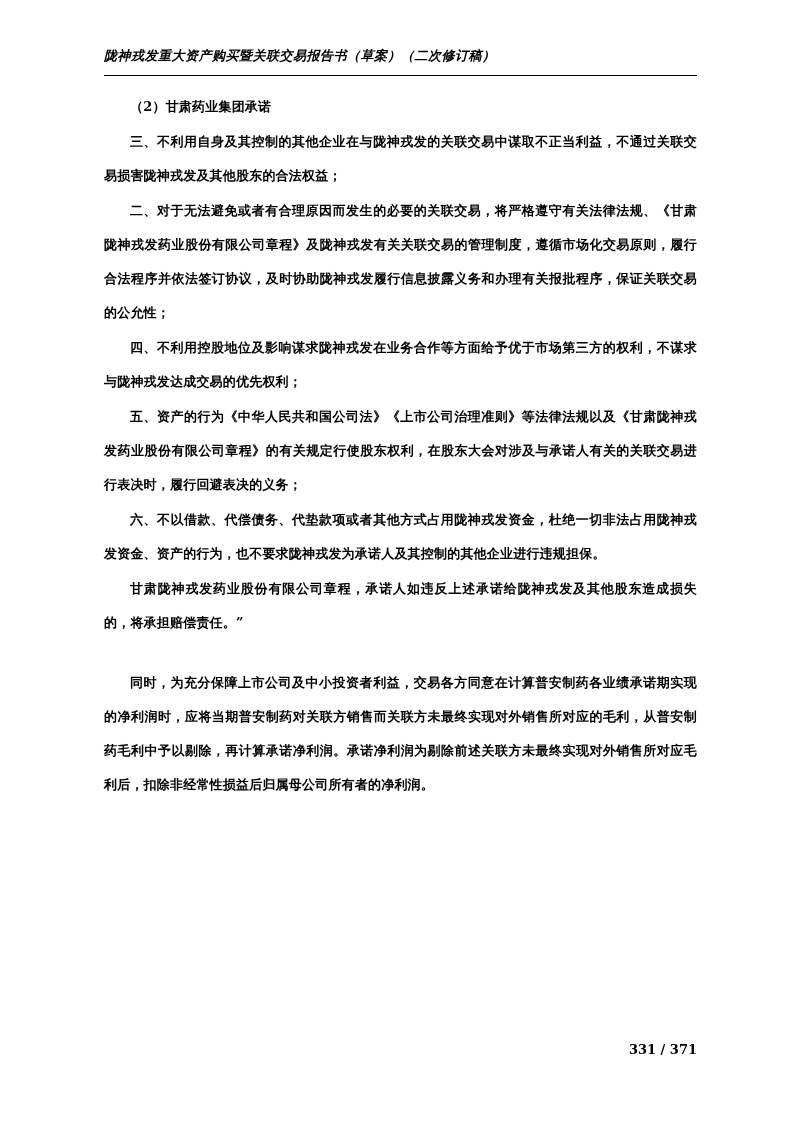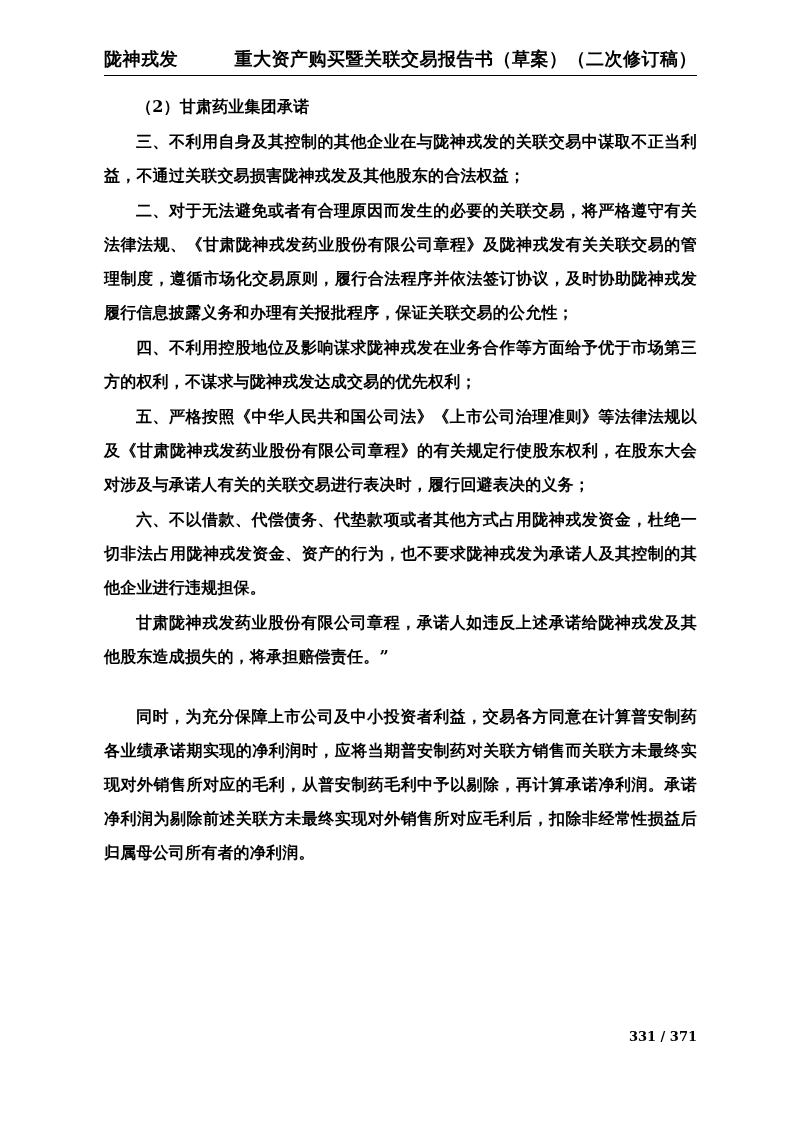--- a/index.html
+++ b/index.html
@@ -18,26 +18,26 @@
     box-sizing: border-box;
     overflow: hidden;
     margin: 0 auto;
   }
   .header {
     position: absolute;
     top: 47px;
     left: 104px;
     right: 96px;
     display: flex;
-    justify-content: space-between;
     align-items: flex-end;
-    font-size: 18px;
+    font-size: 13px;
     font-weight: bold;
     color: #000;
     letter-spacing: 0.5px;
+    font-style: italic;
   }
   .header-left {
     white-space: nowrap;
   }
   .header-right {
     white-space: nowrap;
   }
   .header-rule {
     position: absolute;
     top: 75px;
@@ -46,35 +46,35 @@
     border-bottom: 1px solid #000;
   }
   .content {
     position: absolute;
     top: 90px;
     left: 104px;
     right: 96px;
   }
   p.para {
     margin: 0 0 1px 0;
-    font-size: 16px;
+    font-size: 13px;
     font-weight: bold;
     line-height: 34px;
     text-align: justify;
     text-justify: inter-ideograph;
     text-indent: 2em;
     color: #000;
     letter-spacing: 0.2px;
   }
   p.gap-before {
     margin-top: 26px;
   }
   .footer {
     position: absolute;
-    bottom: 78px;
+    bottom: 65px;
     right: 96px;
     font-size: 13px;
     font-weight: bold;
     color: #000;
   }
 </style>
 </head>
 <body>
 
 <div class="page">
@@ -83,21 +83,21 @@
     <span class="header-left">陇神戎发</span>
     <span class="header-right">重大资产购买暨关联交易报告书（草案）（二次修订稿）</span>
   </div>
   <div class="header-rule"></div>
 
   <div class="content">
     <p class="para">（2）甘肃药业集团承诺</p>
     <p class="para">三、不利用自身及其控制的其他企业在与陇神戎发的关联交易中谋取不正当利益，不通过关联交易损害陇神戎发及其他股东的合法权益；</p>
     <p class="para">二、对于无法避免或者有合理原因而发生的必要的关联交易，将严格遵守有关法律法规、《甘肃陇神戎发药业股份有限公司章程》及陇神戎发有关关联交易的管理制度，遵循市场化交易原则，履行合法程序并依法签订协议，及时协助陇神戎发履行信息披露义务和办理有关报批程序，保证关联交易的公允性；</p>
     <p class="para">四、不利用控股地位及影响谋求陇神戎发在业务合作等方面给予优于市场第三方的权利，不谋求与陇神戎发达成交易的优先权利；</p>
-    <p class="para">五、严格按照《中华人民共和国公司法》《上市公司治理准则》等法律法规以及《甘肃陇神戎发药业股份有限公司章程》的有关规定行使股东权利，在股东大会对涉及与承诺人有关的关联交易进行表决时，履行回避表决的义务；</p>
+    <p class="para">五、资产的行为《中华人民共和国公司法》《上市公司治理准则》等法律法规以及《甘肃陇神戎发药业股份有限公司章程》的有关规定行使股东权利，在股东大会对涉及与承诺人有关的关联交易进行表决时，履行回避表决的义务；</p>
     <p class="para">六、不以借款、代偿债务、代垫款项或者其他方式占用陇神戎发资金，杜绝一切非法占用陇神戎发资金、资产的行为，也不要求陇神戎发为承诺人及其控制的其他企业进行违规担保。</p>
     <p class="para">甘肃陇神戎发药业股份有限公司章程，承诺人如违反上述承诺给陇神戎发及其他股东造成损失的，将承担赔偿责任。”</p>
     <p class="para gap-before">同时，为充分保障上市公司及中小投资者利益，交易各方同意在计算普安制药各业绩承诺期实现的净利润时，应将当期普安制药对关联方销售而关联方未最终实现对外销售所对应的毛利，从普安制药毛利中予以剔除，再计算承诺净利润。承诺净利润为剔除前述关联方未最终实现对外销售所对应毛利后，扣除非经常性损益后归属母公司所有者的净利润。</p>
   </div>
 
   <div class="footer">331 / 371</div>
 
 </div>
 
 </body></html>

